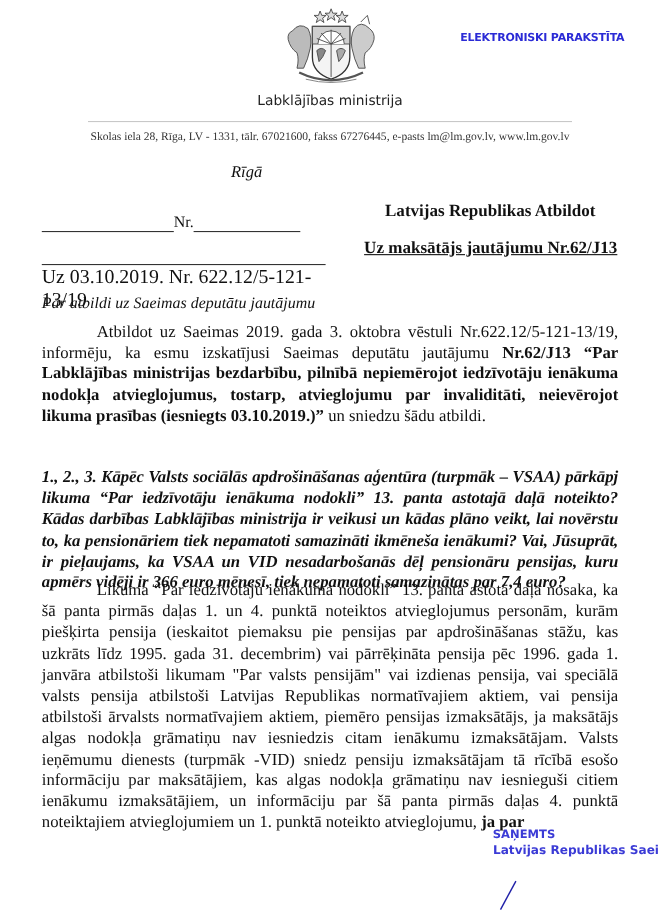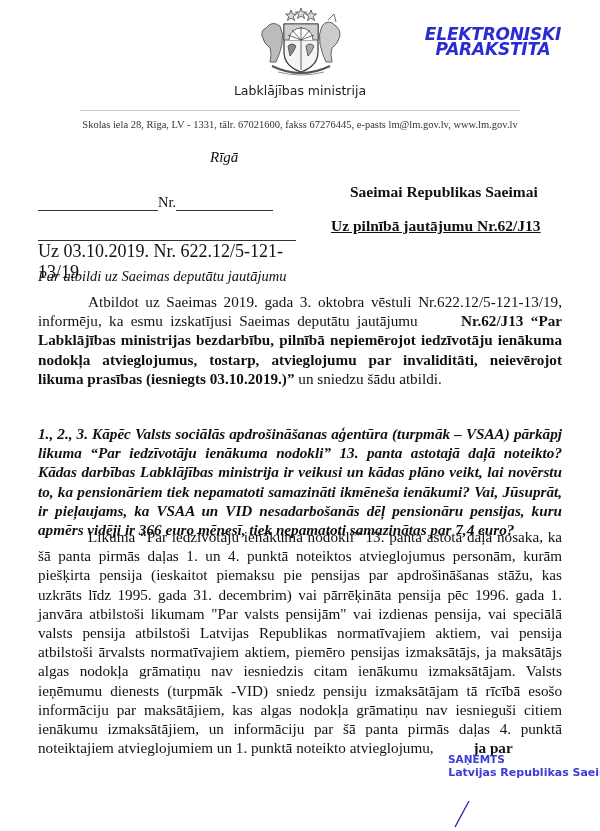--- a/index.html
+++ b/index.html
@@ -1,20 +1,20 @@
 <!DOCTYPE html>
 <html><head>
 <meta charset="utf-8">
 <style>
   html, body { margin:0; padding:0; background:#ffffff; }
   body { width:600px; height:831px; position:relative; overflow:hidden; color:#111; font-family:"Liberation Serif","DejaVu Serif",serif; }
   .abs { position:absolute; }
   #crest { left:258px; top:6px; width:86px; height:74px; }
   #ministry-name { left:0; width:600px; top:83px; text-align:center; font-family:"DejaVu Sans","Liberation Sans",sans-serif; font-size:12.5px; color:#222; }
-  #esign { left:393px; top:27px; width:200px; text-align:center; font-family:"DejaVu Sans","Liberation Sans",sans-serif; font-weight:bold; font-size:17px; color:#2b2bd6; line-height:15px; letter-spacing:-0.2px;font-style:italic; }
+  #esign { left:393px; top:27px; width:200px; text-align:center; font-family:"DejaVu Sans","Liberation Sans",sans-serif; font-weight:bold; font-size:10px; color:#2b2bd6; line-height:15px; letter-spacing:-0.2px; }
   #rule { left:80px; top:110px; width:440px; height:0; border-top:1px solid #c8c8c8; }
   #address { left:0; width:600px; top:119px; text-align:center; font-size:10.5px; color:#333; }
   #city { left:210px; top:149px; font-size:15px;font-style:italic; }
   #nr-line { left:38px; top:194px; width:258px; font-size:14.5px; }
   #nr-line .blank1 { display:inline-block; width:120px; border-bottom:1px solid #333; height:14px; vertical-align:bottom; }
   #nr-line .blank2 { display:inline-block; width:97px; border-bottom:1px solid #333; height:14px; vertical-align:bottom; }
   #ref-line { left:38px; top:212px; font-size:18px; border-top:1px solid #333; padding-top:0; width:258px;margin-top:28px; }
   #recipient { left:350px; top:183px; font-weight:bold; font-size:15.5px; }
   #subject-ref { left:331px; top:217px; font-weight:bold; font-size:15.5px; text-decoration:underline; }
   #topic { left:38px; top:268px; font-style:italic; font-size:14.5px; }
@@ -22,21 +22,21 @@
   .para .indent { display:inline-block; width:50px; }
   #para1 { top:292px; }
   #question { top:396px; font-weight:bold; font-style:italic;margin-top:28px; }
   #para2 { top:527px; }
   #stamp { left:448px; top:753px; width:170px; font-family:"DejaVu Sans","Liberation Sans",sans-serif; color:#3b3bd6; }
   #stamp .s-title { font-weight:bold; font-size:10.5px; line-height:13px; }
   #stamp .s-org { font-weight:bold; font-size:11px; line-height:14px;text-align:right; }
   #stamp .s-row { font-size:9.5px; line-height:17px; white-space:nowrap; }
   #stamp .hw { font-family:"DejaVu Sans",sans-serif; font-style:italic; color:#2020a8; font-size:11.5px; border-bottom:1px solid #5a5ad6; display:inline-block; text-align:center; }
   #stamp-stroke { left:451px; top:799px; width:20px; height:30px; }
-  b { font-weight:bold;margin-left:36px; }
+  b { font-weight:bold; }
 </style>
 </head>
 <body>
 
 <svg id="crest" class="abs" viewBox="0 0 86 74">
   <g stroke="#444" stroke-width="0.8" fill="none">
 
     <polygon points="33,4 34.5,8 38.5,8 35.3,10.5 36.5,14.5 33,12 29.5,14.5 30.7,10.5 27.5,8 31.5,8" fill="#ddd"></polygon>
     <polygon points="43,2 44.5,6 48.5,6 45.3,8.5 46.5,12.5 43,10 39.5,12.5 40.7,8.5 37.5,6 41.5,6" fill="#ddd"></polygon>
     <polygon points="53,4 54.5,8 58.5,8 55.3,10.5 56.5,14.5 53,12 49.5,14.5 50.7,10.5 47.5,8 51.5,8" fill="#ddd"></polygon>
@@ -74,22 +74,22 @@
 <div id="rule" class="abs"></div>
 <div id="address" class="abs">Skolas iela 28, Rīga, LV - 1331, tālr. 67021600, fakss 67276445, e-pasts lm@lm.gov.lv, www.lm.gov.lv</div>
 
 <div id="city" class="abs">Rīgā</div>
 
 <div id="nr-line" class="abs">
   <span class="blank1"></span><span>Nr.</span><span class="blank2"></span>
 </div>
 <div id="ref-line" class="abs">Uz 03.10.2019.  Nr. 622.12/5-121-13/19</div>
 
-<div id="recipient" class="abs">Saeimai Republikas Saeimai</div>
-<div id="subject-ref" class="abs">Uz pilnībā jautājumu Nr.62/J13</div>
+<div id="recipient" class="abs">Latvijas Republikas Atbildot</div>
+<div id="subject-ref" class="abs">Uz maksātājs jautājumu Nr.62/J13</div>
 
 <div id="topic" class="abs">Par atbildi uz Saeimas deputātu jautājumu</div>
 
 <div id="para1" class="abs para"><span class="indent"></span><span>Atbildot uz Saeimas 2019. gada 3. oktobra vēstuli Nr.622.12/5-121-13/19, informēju, ka esmu izskatījusi Saeimas deputātu jautājumu </span><b>Nr.62/J13 “Par Labklājības ministrijas bezdarbību, pilnībā nepiemērojot iedzīvotāju ienākuma nodokļa atvieglojumus, tostarp, atvieglojumu par invaliditāti, neievērojot likuma prasības (iesniegts 03.10.2019.)”</b><span> un sniedzu šādu atbildi.</span></div>
 
 <div id="question" class="abs para">1., 2., 3. Kāpēc Valsts sociālās apdrošināšanas aģentūra (turpmāk – VSAA) pārkāpj likuma “Par iedzīvotāju ienākuma nodokli” 13. panta astotajā daļā noteikto? Kādas darbības Labklājības ministrija ir veikusi un kādas plāno veikt, lai novērstu to, ka pensionāriem tiek nepamatoti samazināti ikmēneša ienākumi? Vai, Jūsuprāt, ir pieļaujams, ka VSAA un VID nesadarbošanās dēļ pensionāru pensijas, kuru apmērs vidēji ir 366 euro mēnesī, tiek nepamatoti samazinātas par 7,4 euro?</div>
 
 <div id="para2" class="abs para"><span class="indent"></span><span>Likuma “Par iedzīvotāju ienākuma nodokli” 13. panta astotā daļa  nosaka, ka šā panta pirmās daļas 1. un 4. punktā noteiktos atvieglojumus personām, kurām piešķirta pensija (ieskaitot piemaksu pie pensijas par apdrošināšanas stāžu, kas uzkrāts līdz 1995. gada 31. decembrim) vai pārrēķināta pensija pēc 1996. gada 1. janvāra atbilstoši likumam "Par valsts pensijām" vai izdienas pensija, vai speciālā valsts pensija atbilstoši Latvijas Republikas normatīvajiem aktiem, vai pensija atbilstoši ārvalsts normatīvajiem aktiem, piemēro pensijas izmaksātājs, ja maksātājs algas nodokļa grāmatiņu nav iesniedzis citam ienākumu izmaksātājam. Valsts ieņēmumu dienests (turpmāk -VID) sniedz pensiju izmaksātājam tā rīcībā esošo informāciju par maksātājiem, kas algas nodokļa grāmatiņu nav iesnieguši citiem ienākumu izmaksātājiem, un informāciju par šā panta pirmās daļas 4. punktā noteiktajiem atvieglojumiem un 1. punktā noteikto atvieglojumu, </span><b>ja par</b></div>
 
 <div id="stamp" class="abs">

